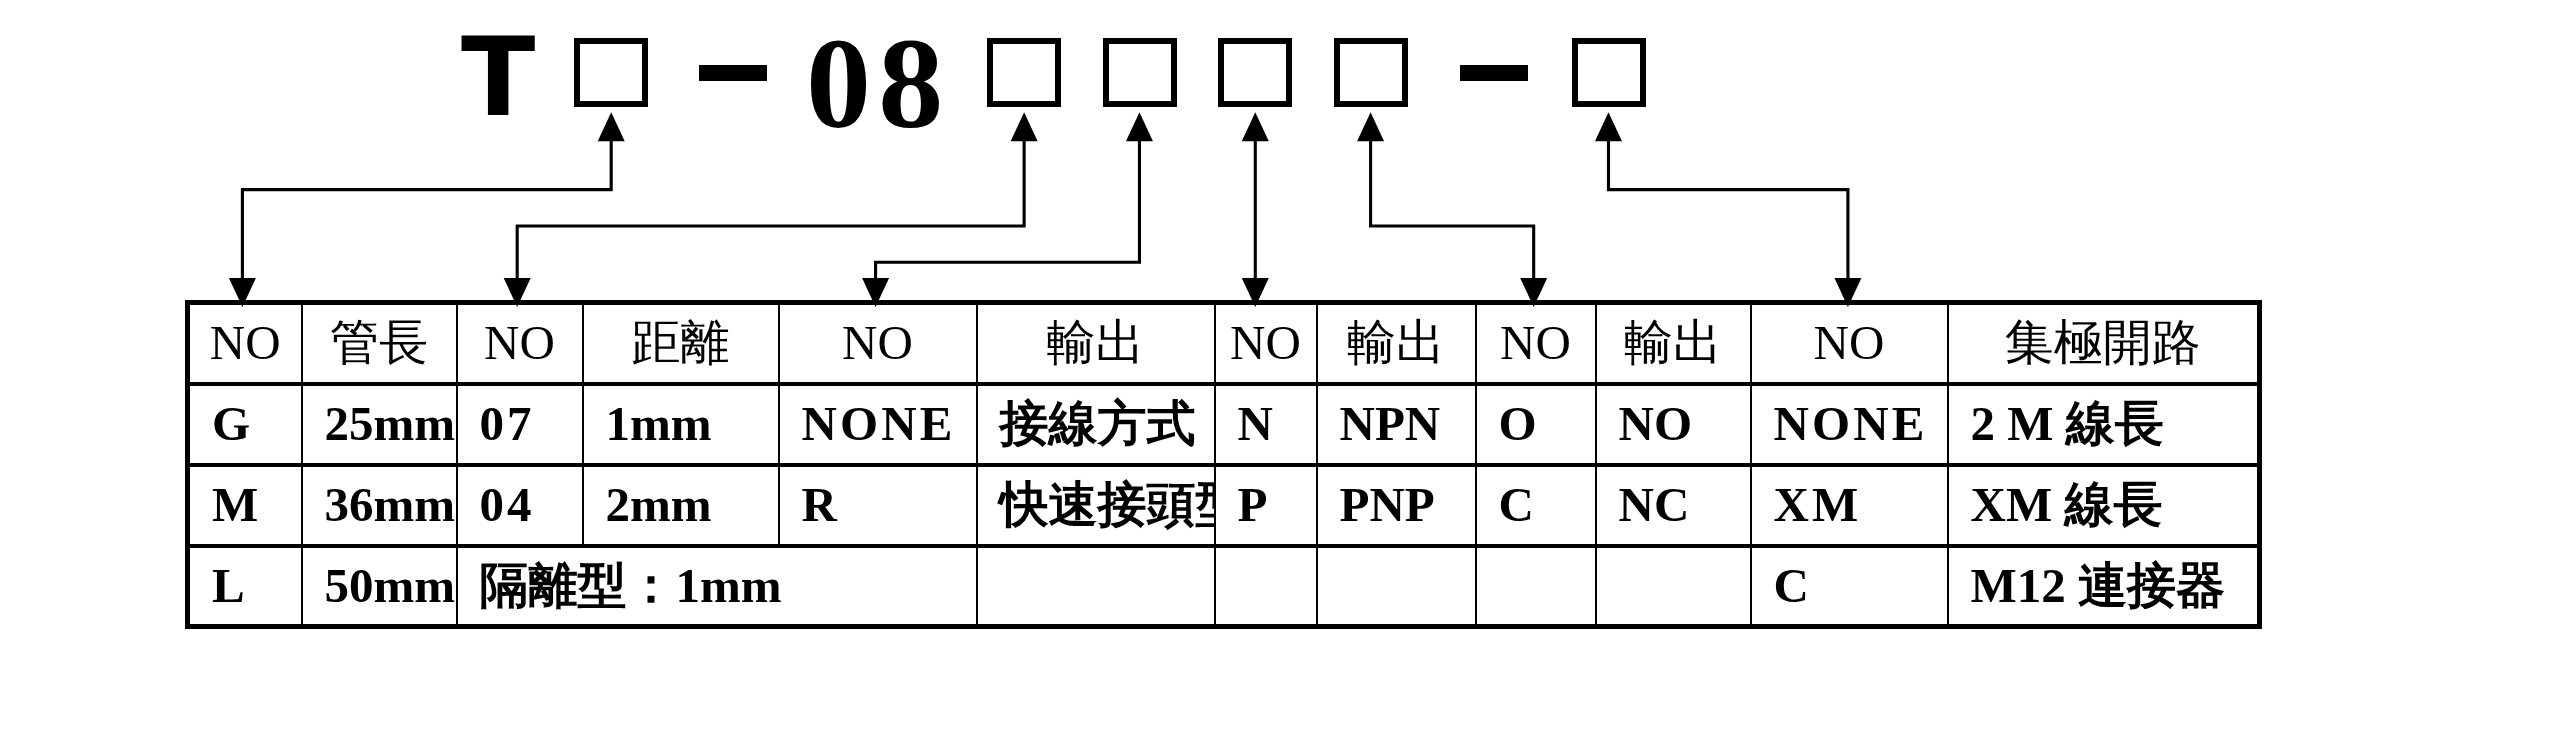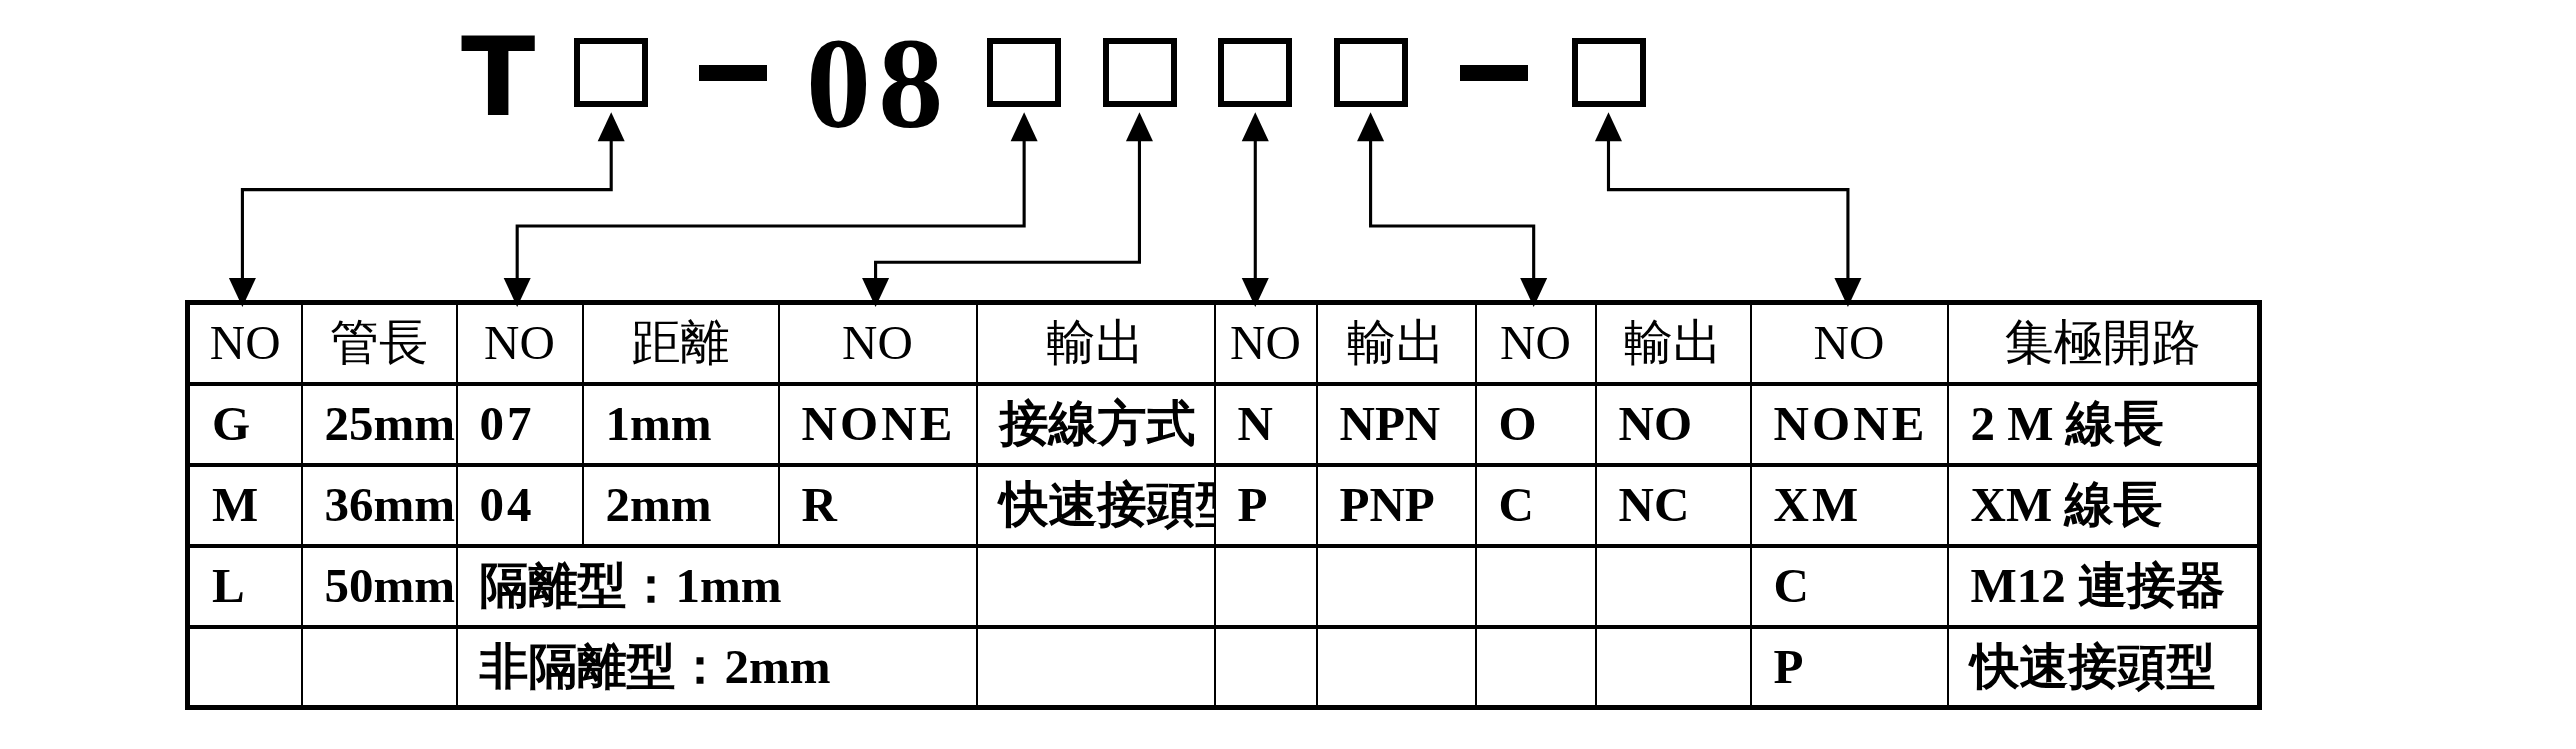--- a/index.html
+++ b/index.html
@@ -199,29 +199,17 @@
       <td>50mm</td>
       <td class="merged" colspan="3">隔離型：1mm</td>
       <td></td>
       <td></td>
       <td></td>
       <td></td>
       <td></td>
       <td class="code">C</td>
       <td>M12 連接器</td>
     </tr>
-    <tr>
-      <td></td>
-      <td></td>
-      <td class="merged" colspan="3">非隔離型：2mm</td>
-      <td></td>
-      <td></td>
-      <td></td>
-      <td></td>
-      <td></td>
-      <td class="code">P</td>
-      <td>快速接頭型</td>
-    </tr>
   </tbody>
     </table>
 
 </div>
 
 
 </body></html>

